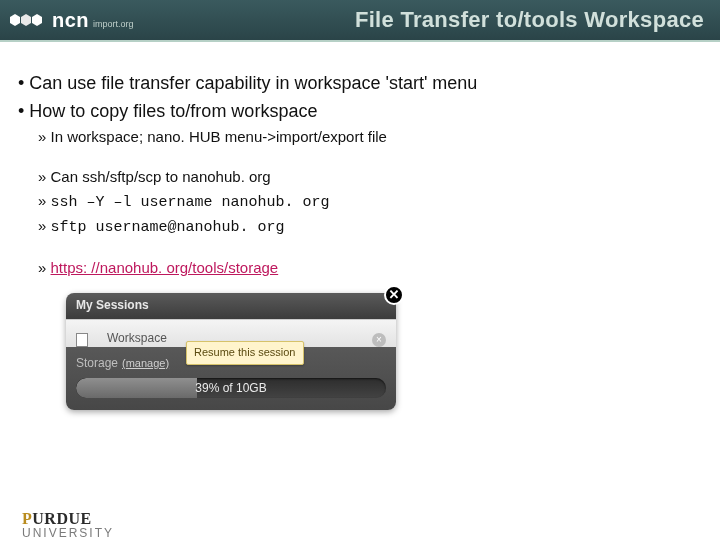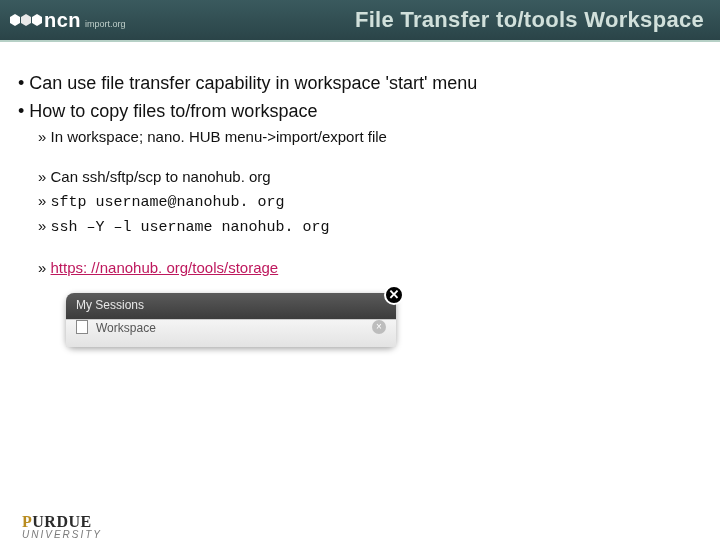--- a/index.html
+++ b/index.html
@@ -4,21 +4,21 @@
 <style>
   * { box-sizing: border-box; margin: 0; padding: 0; }
   body { width: 720px; height: 540px; font-family: Arial, Helvetica, sans-serif; background: #fff; color: #111; overflow: hidden; position: relative; }
   .header {
     height: 42px;
     background: #2e4b4f;
     background-image: linear-gradient(#3a5a5e, #2a4448);
     display: flex; align-items: center; justify-content: space-between;
     padding: 0 10px; border-bottom: 2px solid #b6d0c6;
   }
-  .logo { display: flex; align-items: center; gap: 2px; }
+  .logo { display: flex; align-items: center; gap: 10px; }
   .logo-hex { display: flex; gap: 1px; }
   .hex {
     width: 10px; height: 12px;
     clip-path: polygon(50% 0, 100% 25%, 100% 75%, 50% 100%, 0 75%, 0 25%);
     background: #fff;
   }
   .hex2 { background: #e9e9e9; }
   .logo-text { display: flex; align-items: baseline; gap: 2px; }
   .ncn-main { font-size: 20px; font-weight: 700; color: #fff; letter-spacing: .5px; }
   .ncn-sub { font-size: 9px; color: #bfcfca; margin-left: 2px; }
@@ -27,31 +27,31 @@
   .bullet { text-indent: -14px; padding-left: 14px; margin-bottom: 2px; }
   .sub { font-size: 15px; padding-left: 34px; text-indent: -14px; margin-top: 2px; }
   .gap { margin-top: 18px; }
   .mono { font-family: "Courier New", monospace; font-size: 15px; }
   a.storage { color: #be185d; text-decoration: underline; }
   
   .widget { margin: 14px 0 0 48px; width: 330px; border-radius: 10px 10px 8px 8px; overflow: visible; position: relative;
             box-shadow: 0 2px 6px rgba(0,0,0,.35); }
   .w-top {
     height: 26px; background: linear-gradient(#5a5a5a,#3c3c3c);
-    color: #e8e8e8; font-size: 12px; font-weight: 400; display: flex; align-items: center; padding: 0 10px;
+    color: #e8e8e8; font-size: 12px; font-weight: 700; display: flex; align-items: center; padding: 0 10px;
     border-radius: 8px 8px 0 0;
   }
   .w-close {
     position: absolute; top: -8px; right: -8px; width: 20px; height: 20px; border-radius: 50%;
     background: #000; color: #fff; border: 2px solid #fff; display: flex; align-items: center; justify-content: center;
     font-size: 13px; font-weight: 700;
   }
   .w-row {
     height: 28px; background: linear-gradient(#f4f4f4,#e3e3e3);
-    display: flex; align-items: flex-start; padding: 0 10px; gap: 8px; font-size: 12px; color: #555;
+    display: flex; align-items: flex-end; padding: 0 10px; gap: 19px; font-size: 12px; color: #555;
     border-top: 1px solid #ccc;
   }
   .w-row .doc-icon {
     width: 12px; height: 14px; background: #fff; border: 1px solid #888; position: relative;
   }
   .w-row .x { margin-left: auto; width: 14px; height: 14px; border-radius: 50%; background: #bdbdbd; color: #fff;
               display: flex; align-items: center; justify-content: center; font-size: 10px; }
   .w-storage {
     background: linear-gradient(#585858,#474747); padding: 8px 10px 12px; border-radius: 0 0 8px 8px;
     color: #bfbfbf; font-size: 12px; position: relative;
@@ -70,21 +70,21 @@
   .bar-text { position: absolute; inset: 0; display: flex; align-items: center; justify-content: center;
               color: #eaeaea; font-size: 12px; }
   .tooltip {
     position: absolute; top: -6px; left: 120px; background: #fff4cc; border: 1px solid #d6c26a;
     color: #5a4a10; font-size: 11px; padding: 3px 7px; border-radius: 2px;
     box-shadow: 0 1px 2px rgba(0,0,0,.25);
   }
   .footer-logo { position: absolute; left: 22px; bottom: 0; }
   .purdue { font-family: Georgia, "Times New Roman", serif; font-weight: 700; font-size: 16px; color: #2b2b2b; letter-spacing: .5px; }
   .purdue .gold { color: #b98c1f; }
-  .univ { font-size: 10px; letter-spacing: 2px; color: #7a7a7a; margin-top: -2px; font-style: italic; }
+  .univ { font-size: 12px; letter-spacing: 2px; color: #7a7a7a; margin-top: -2px; }
 </style>
 </head>
 <body>
 
 <div class="header">
   <div class="logo">
     <div class="logo-hex">
       <div class="hex"></div>
         <div class="hex hex2"></div>
         <div class="hex"></div>
@@ -98,38 +98,49 @@
 </div>
 
 <div class="content">
   <div class="bullet">• Can use file transfer capability in workspace 'start' menu</div>
   <div class="bullet">• How to copy files to/from workspace</div>
 
   <div class="sub">» In workspace; nano. HUB menu-&gt;import/export file</div>
 
   <div class="sub gap">» Can ssh/sftp/scp to nanohub. org</div>
   <div class="sub">
-    <span>» </span><span class="mono">sftp username@nanohub. org</span>
+    <span>» </span><span class="mono">ssh –Y –l username nanohub. org</span>
   </div>
   <div class="sub">
-    <span>» </span><span class="mono">ssh –Y –l username nanohub. org</span>
+    <span>» </span><span class="mono">sftp username@nanohub. org</span>
   </div>
 
   <div class="sub gap">
     <span>» </span><a class="storage">https: //nanohub. org/tools/storage</a>
   </div>
 
   <div class="widget">
     <div class="w-close">✕</div>
     <div class="w-top">My Sessions</div>
     <div class="w-row">
       <span class="doc-icon"></span>
       <span>Workspace</span>
       <span class="x">×</span>
     </div>
+    <div class="w-storage">
+      <div class="tooltip">Resume this session</div>
+      <div class="w-storage-label">
+        <span>Storage</span>
+        <a class="manage">(manage)</a>
+      </div>
+      <div class="bar">
+        <div class="bar-fill"></div>
+        <div class="bar-text">39% of 10GB</div>
+      </div>
+    </div>
   </div>
 </div>
 
 <div class="footer-logo">
   <div class="purdue">
     <span class="gold">P</span><span>URDUE</span>
   </div>
   <div class="univ">UNIVERSITY</div>
 </div>
 

